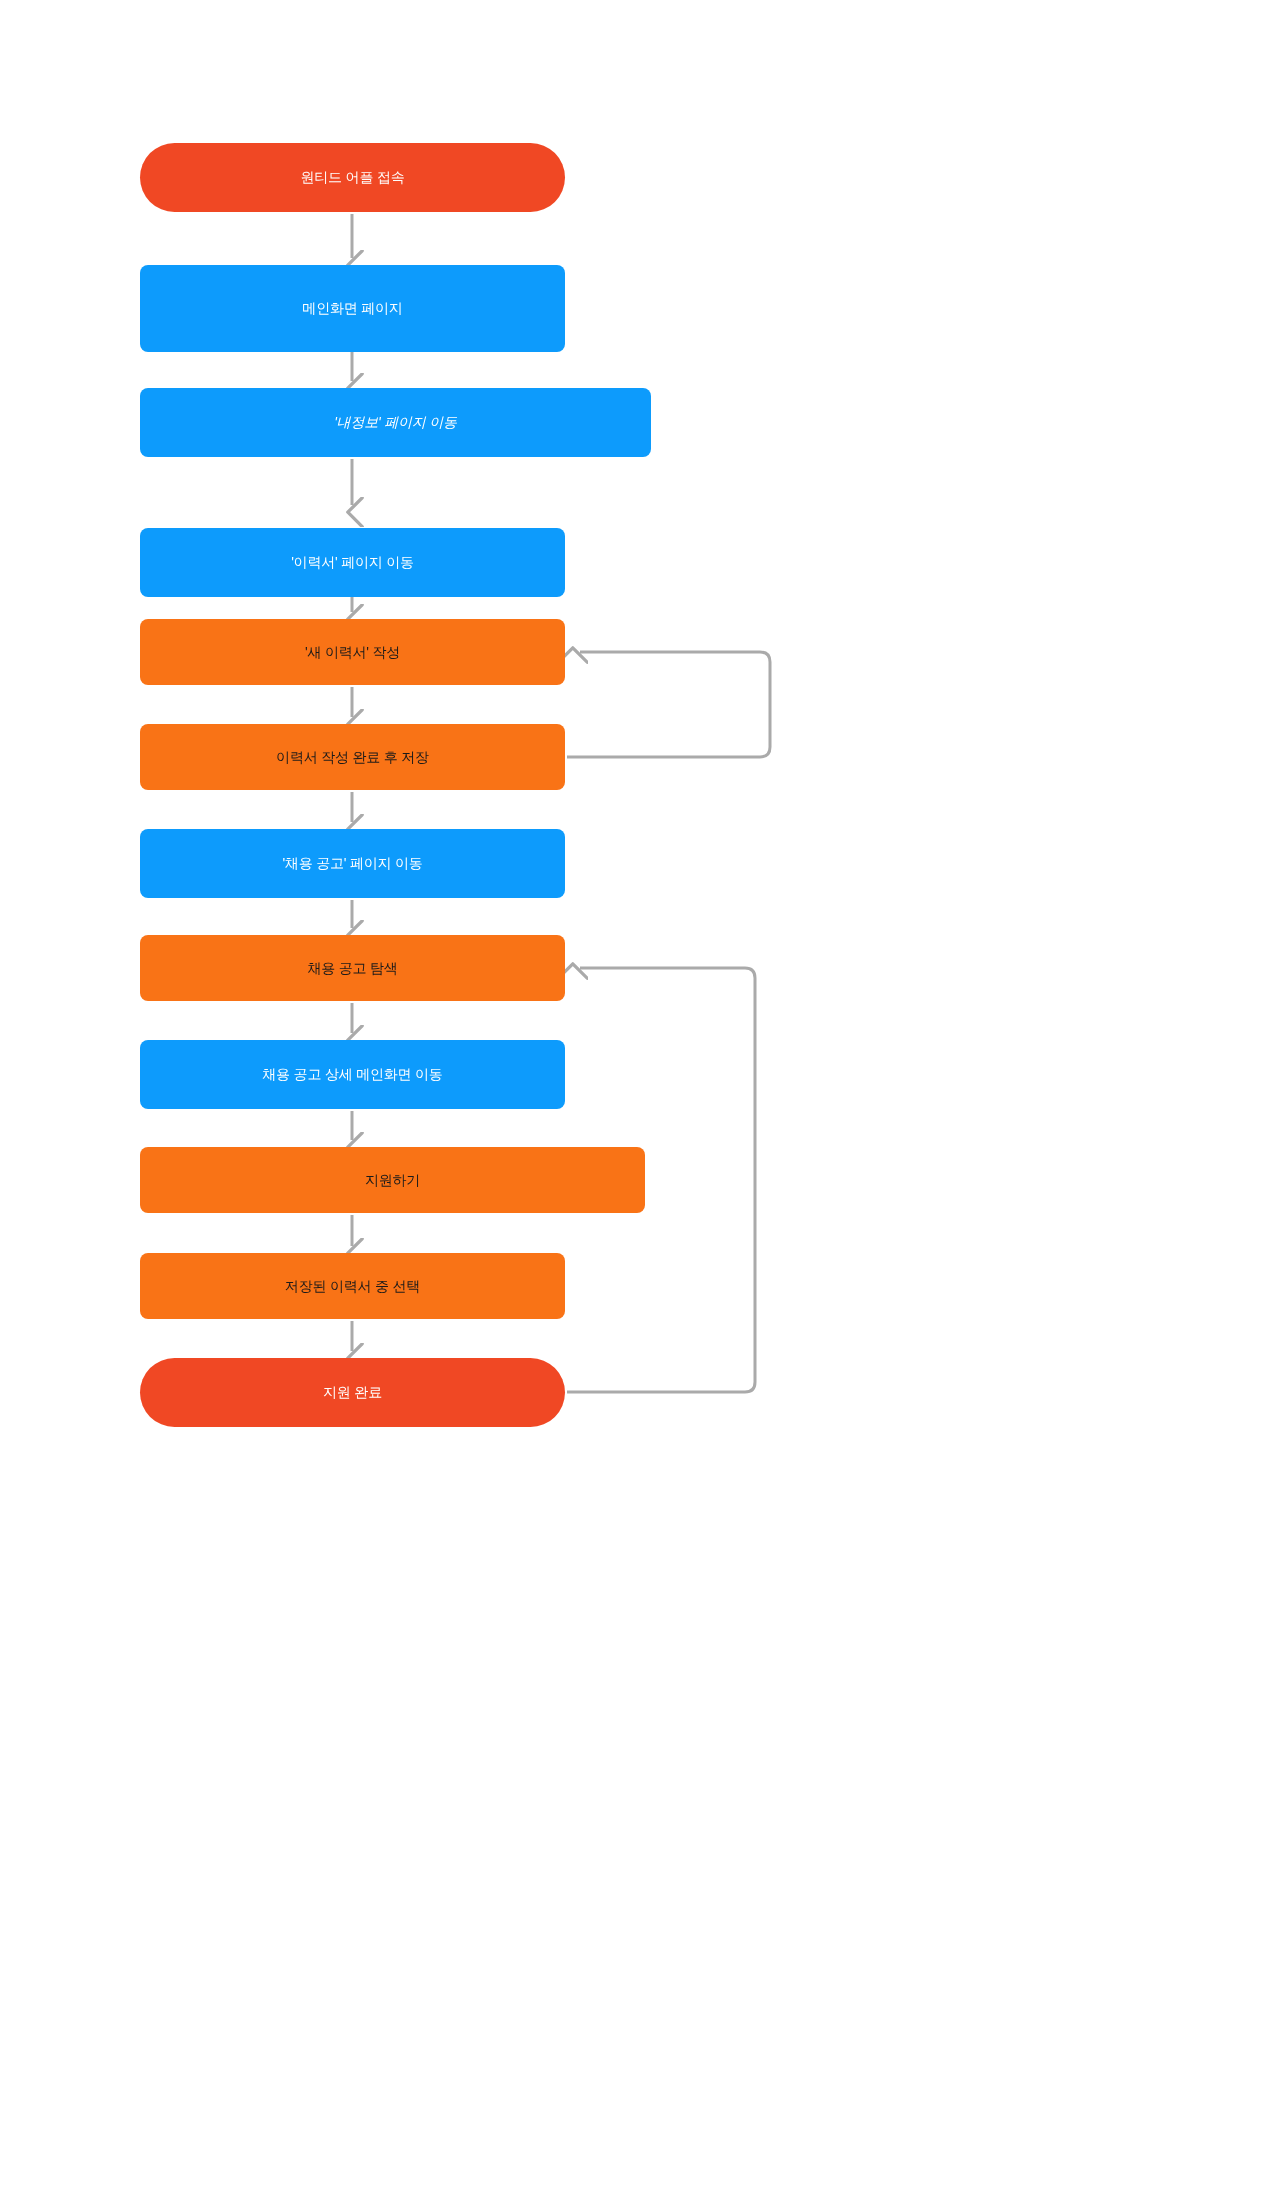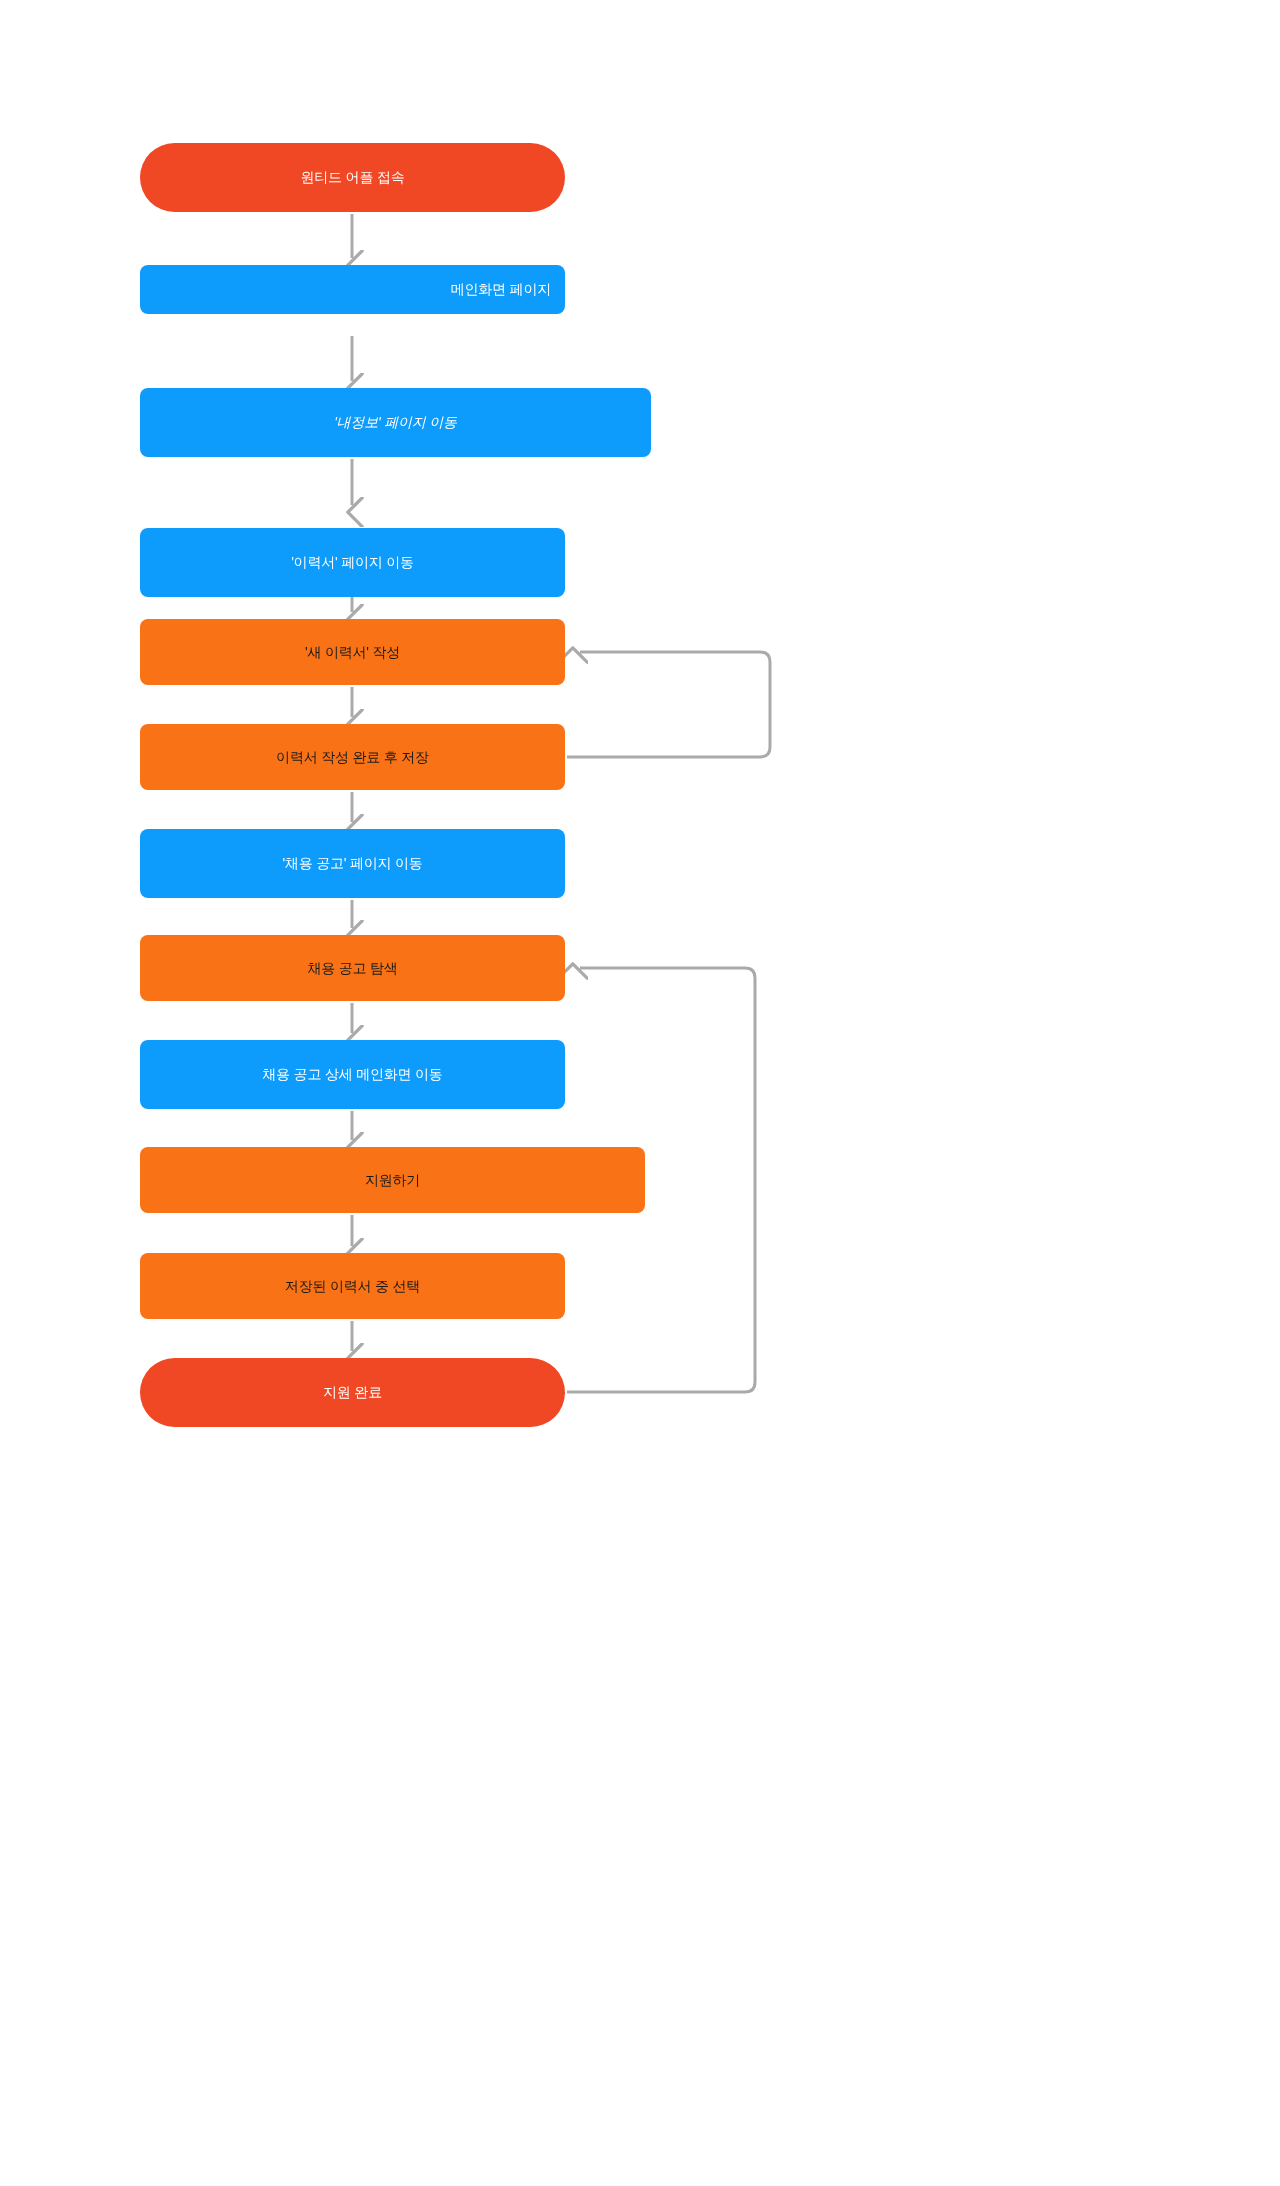--- a/index.html
+++ b/index.html
@@ -65,21 +65,21 @@
       <path d="M 567 757 L 760 757 Q 770 757 770 747 L 770 662 Q 770 652 760 652 L 580 652" marker-end="url(#ah-left)"></path>
 
       <path d="M 567 1392 L 745 1392 Q 755 1392 755 1382 L 755 978 Q 755 968 745 968 L 580 968" marker-end="url(#ah-left)"></path>
     </g>
   </svg>
 
   <div class="node start" style="left:140px;top:143px;width:425px;height:69px;">
     <span>원티드 어플 접속</span>
   </div>
 
-  <div class="node nav" style="left:140px;top:265px;width:425px;height:49px;justify-content:flex-end;">
+  <div class="node nav" style="left:140px;top:265px;width:425px;height:87px;">
     <span>메인화면 페이지</span>
   </div>
 
   <div class="node nav" style="left:140px;top:388px;width:511px;height:69px;font-style:italic;">
     <span>'내정보' 페이지 이동</span>
   </div>
 
   <div class="node nav" style="left:140px;top:528px;width:425px;height:69px;">
     <span>'이력서' 페이지 이동</span>
   </div>

